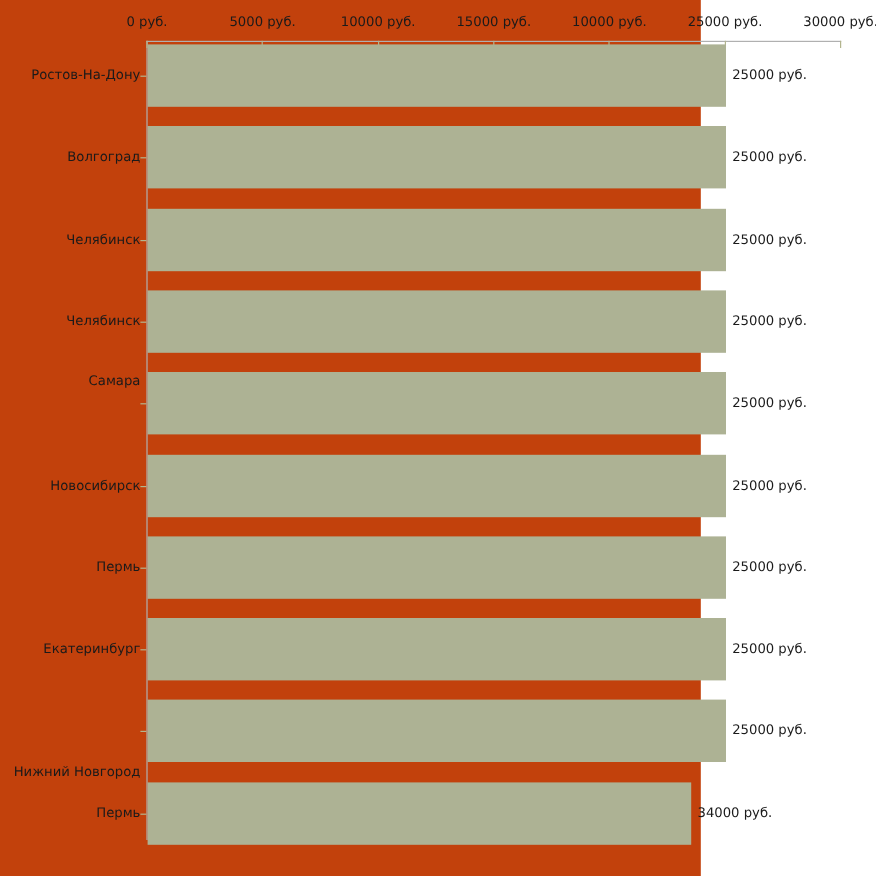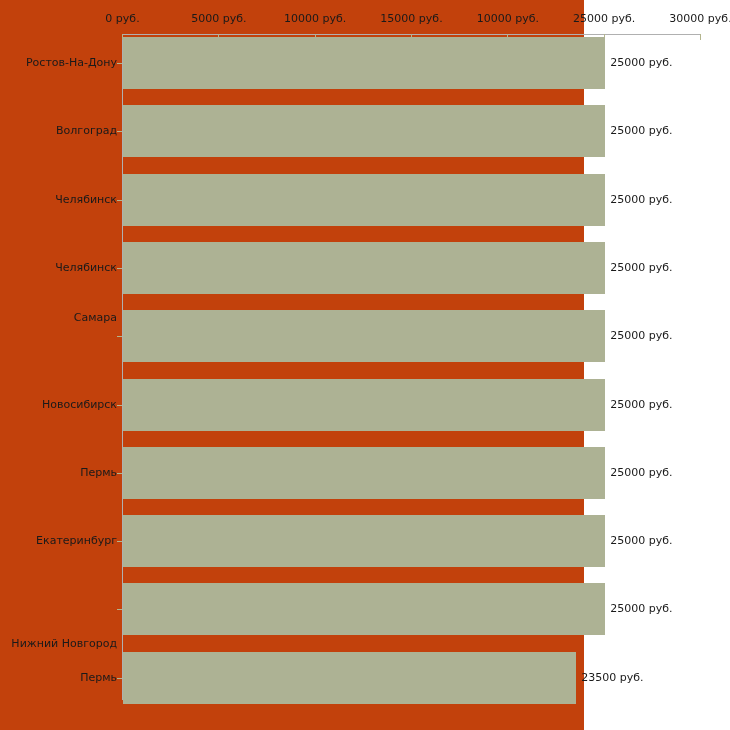--- a/index.html
+++ b/index.html
@@ -161,17 +161,17 @@
         <div class="bar-value-label" style="left: 610.167px; top: 336.2px;">25000 руб.</div>
         <div class="bar" style="top: 378.5px; height: 52px; width: 481.667px; background: rgb(173, 178, 148);"></div>
         <div class="bar-value-label" style="left: 610.167px; top: 404.5px;">25000 руб.</div>
         <div class="bar" style="top: 446.8px; height: 52px; width: 481.667px; background: rgb(173, 178, 148);"></div>
         <div class="bar-value-label" style="left: 610.167px; top: 472.8px;">25000 руб.</div>
         <div class="bar" style="top: 515.1px; height: 52px; width: 481.667px; background: rgb(173, 178, 148);"></div>
         <div class="bar-value-label" style="left: 610.167px; top: 541.1px;">25000 руб.</div>
         <div class="bar" style="top: 583.4px; height: 52px; width: 481.667px; background: rgb(173, 178, 148);"></div>
         <div class="bar-value-label" style="left: 610.167px; top: 609.4px;">25000 руб.</div>
         <div class="bar" style="top: 651.7px; height: 52px; width: 452.767px; background: rgb(173, 178, 148);"></div>
-        <div class="bar-value-label" style="left: 581.267px; top: 677.7px;">23500 руб.</div>
+        <div class="bar-value-label" style="left: 581.267px; top: 677.7px;">34000 руб.</div>
       </div>
 
   </div>
 </div>
 
 </body></html>

